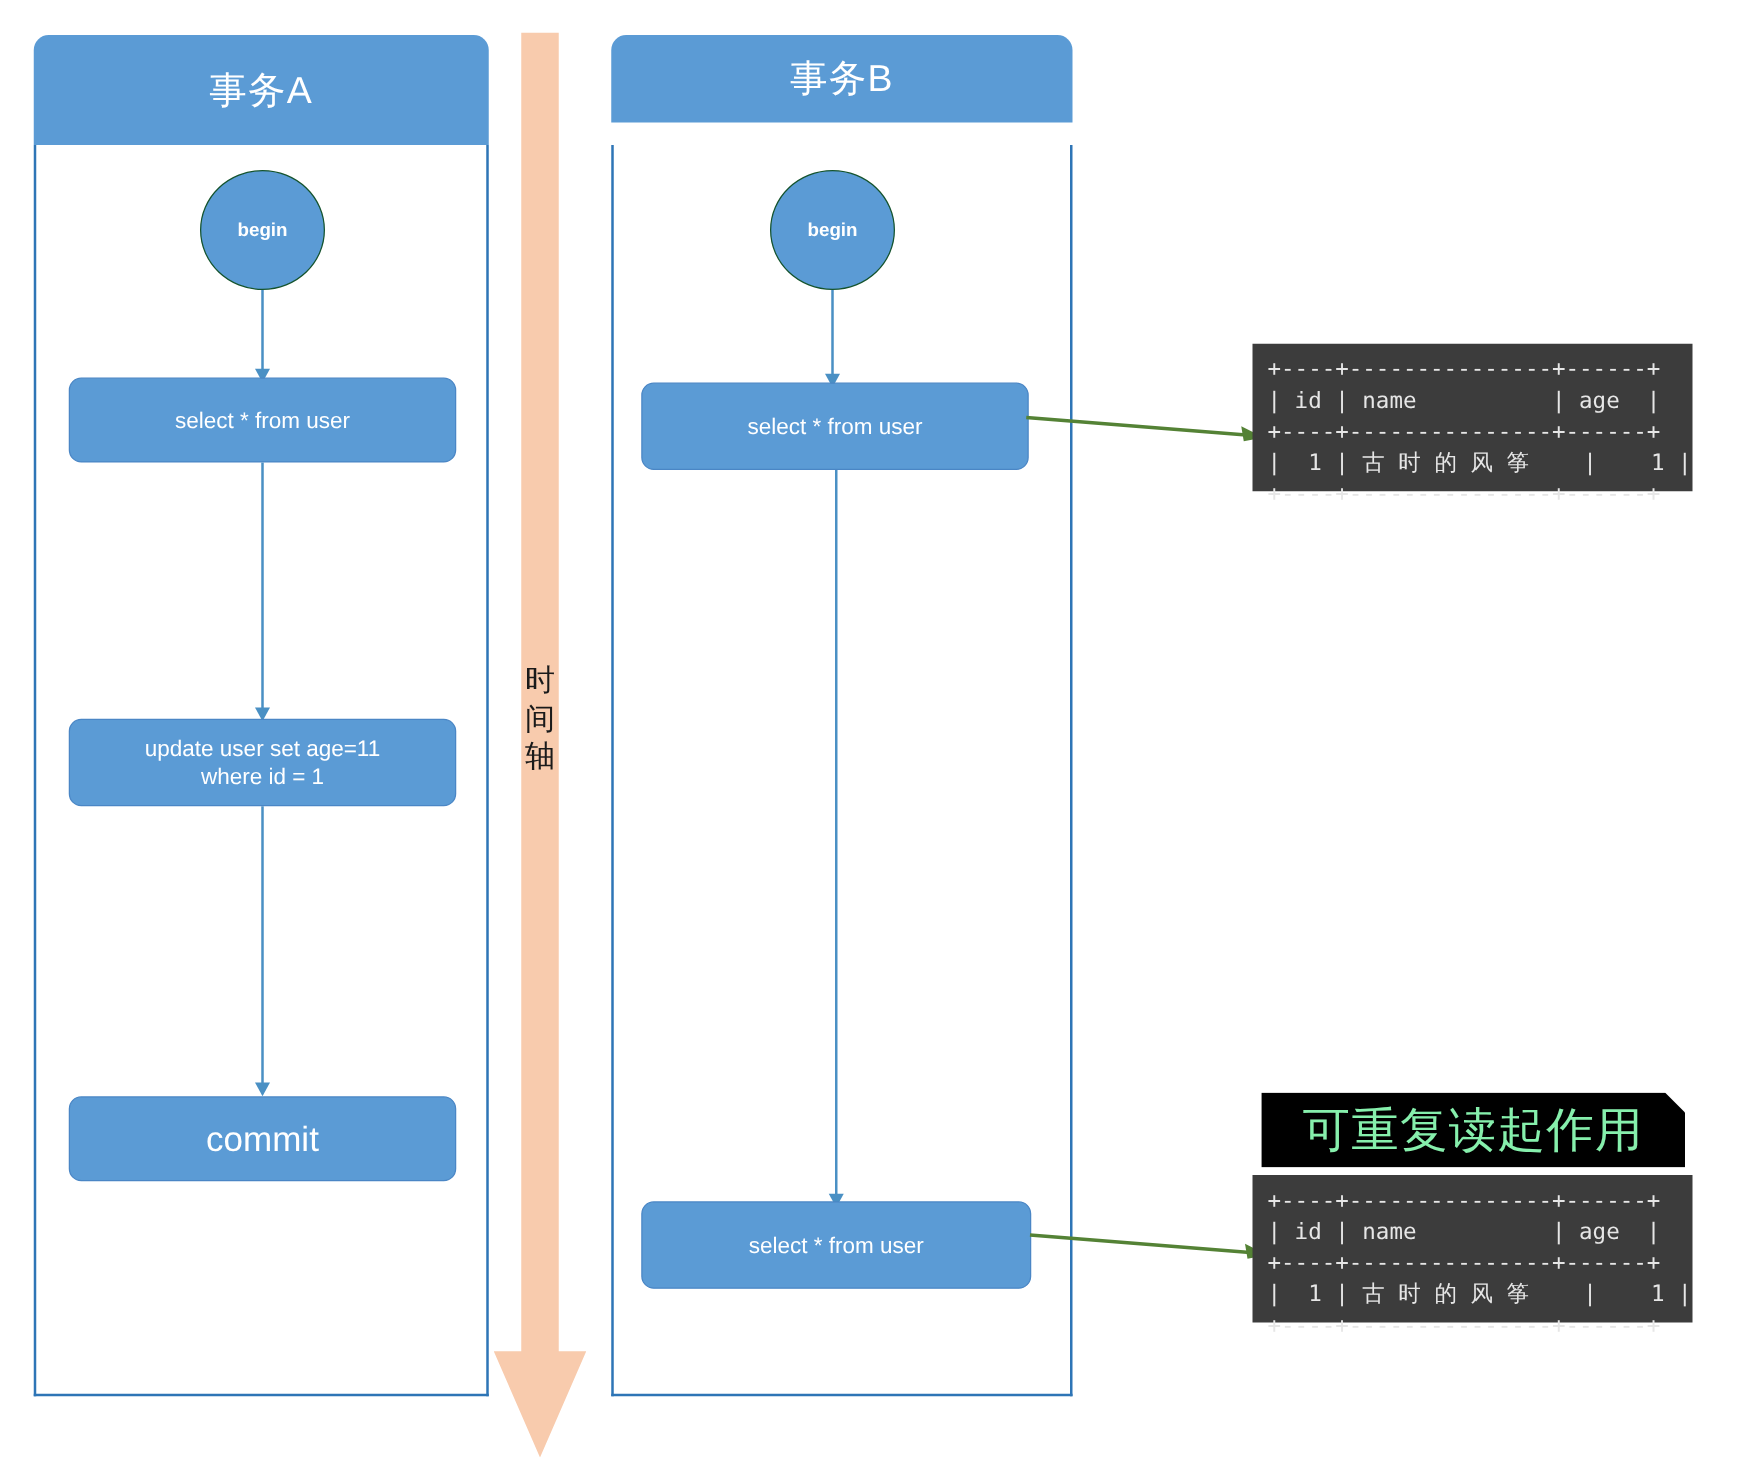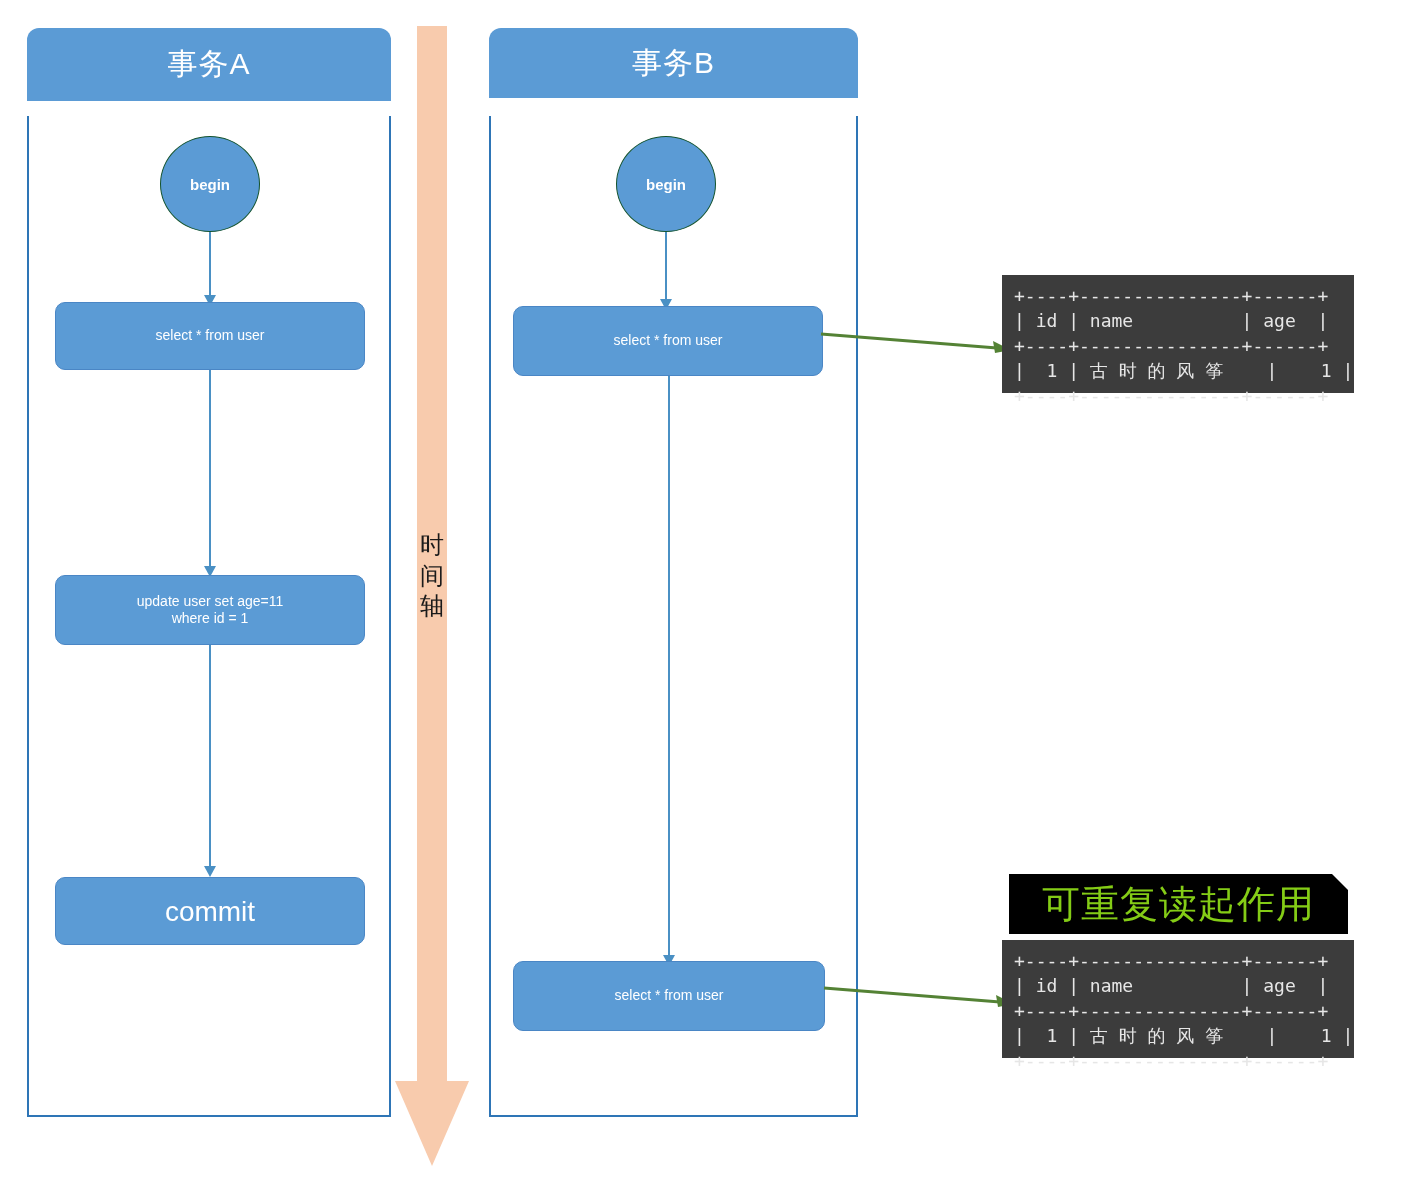--- a/index.html
+++ b/index.html
@@ -45,21 +45,21 @@
     position: absolute;
     background: #5B9BD5;
     border: 1px solid #4A86C5;
     border-radius: 10px;
     box-sizing: border-box;
     display: flex;
     align-items: center;
     justify-content: center;
     text-align: center;
     color: #ffffff;
-    font-size: 14px;
+    font-size: 18px;
     line-height: 1.25;
     padding: 4px 10px;
   }
   .node.big { font-size: 28px; }
   .circle {
     position: absolute;
     background: #5B9BD5;
     border: 1px solid #14532d;
     border-radius: 50%;
     box-sizing: border-box;
@@ -125,39 +125,39 @@
     padding: 8px 10px 8px 12px;
     white-space: pre;
     box-sizing: border-box;
     letter-spacing: 0px;
   }
 
   
   .annot {
     position: absolute;
     background: #000000;
-    color: #84cc16;
+    color: #86efac;
     font-family: "Liberation Serif", "DejaVu Serif", serif;
     font-size: 38px;
     display: flex;
     align-items: center;
     justify-content: center;
     box-sizing: border-box;
     -webkit-clip-path: polygon(0 0, calc(100% - 16px) 0, 100% 16px, 100% 100%, 0 100%);
     clip-path: polygon(0 0, calc(100% - 16px) 0, 100% 16px, 100% 100%, 0 100%);
     letter-spacing: 1px;
   }
 </style>
 </head>
 <body>
 
 <div id="canvas">
 
   <div class="lane" style="left:27px; top:116px; width:364px; height:1001px;"></div>
-  <div class="lane-header" style="left:27px; top:28px; width:364px; height:73px;">
+  <div class="lane-header" style="left:27px; top:28px; width:364px; height:88px;">
     <span>事务A</span>
   </div>
 
   <div class="circle" style="left:160px; top:136px; width:100px; height:96px;">
     <span>begin</span>
   </div>
 
   <div class="conn" style="left:209px; top:232px; height:64px;">
     <div class="head"></div>
   </div>

